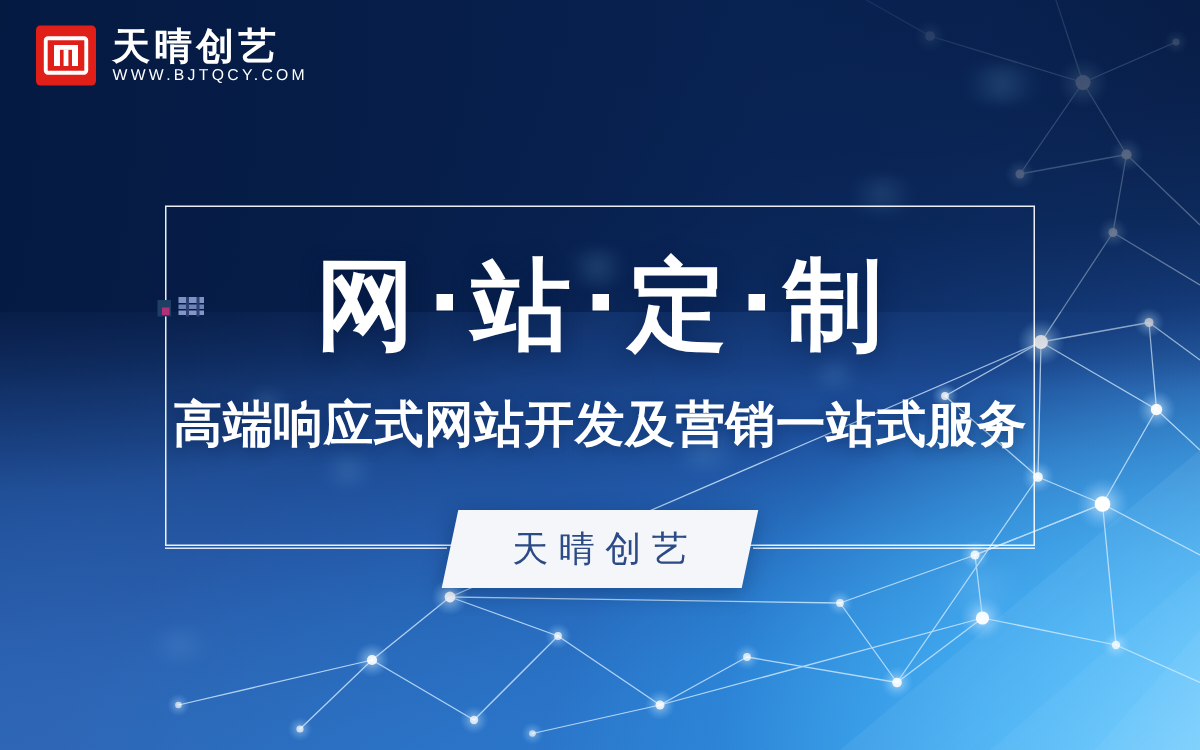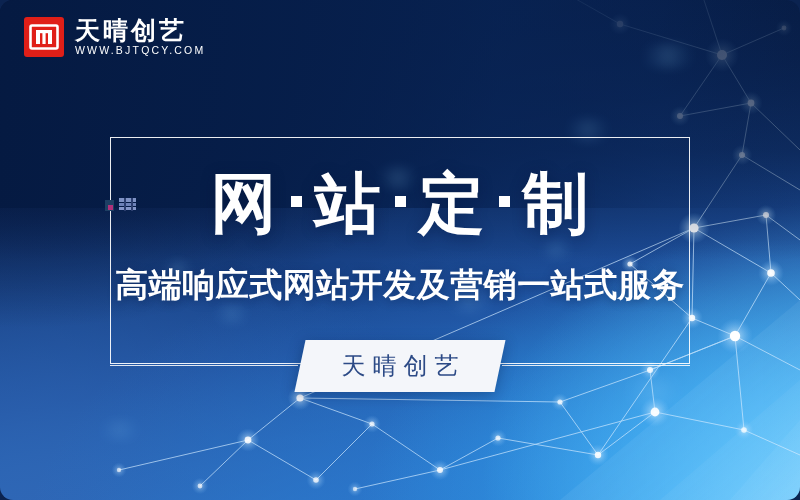--- a/index.html
+++ b/index.html
@@ -7,21 +7,20 @@
   body { font-family:"Liberation Sans","DejaVu Sans",sans-serif; }
 
   .banner{
     position:relative; width:800px; height:500px; overflow:hidden;
     background:
       radial-gradient(900px 620px at 112% 96%, #5ec8ff 0%, rgba(94,200,255,0) 46%),
       radial-gradient(760px 520px at 96% 104%, #31a6f2 0%, rgba(49,166,242,0) 54%),
       radial-gradient(820px 540px at 62% 112%, #2a72c8 0%, rgba(42,114,200,0) 58%),
       radial-gradient(700px 520px at 4% 104%, #2f66b5 0%, rgba(47,102,181,0) 62%),
       linear-gradient(168deg, #0a1f4c 0%, #10306a 34%, #1d4e9a 62%, #2a7fd0 84%, #34a0e8 100%);
-    border-radius: 13px;
   }
 
   
   .veil-dark{
     position:absolute; inset:0;
     background:
       radial-gradient(680px 430px at 2% 2%, rgba(5,22,58,.94) 0%, rgba(5,22,58,.62) 44%, rgba(5,22,58,0) 74%),
       linear-gradient(to bottom, rgba(6,26,64,.82) 0%, rgba(6,26,64,.55) 30%, rgba(6,26,64,0) 52%);
     pointer-events:none;
   }
@@ -63,21 +62,21 @@
   .content{ position:absolute; left:0; top:0; width:800px; height:500px; pointer-events:none; }
   .title{ position:absolute; left:0; top:168px; width:800px; text-align:center;
           color:#fff; font-size:66px; font-weight:700; line-height:1.08; letter-spacing:1px;
           font-family:"DejaVu Sans","Liberation Sans",sans-serif;
           text-shadow:0 2px 14px rgba(0,20,60,.45); display:flex; justify-content:center; align-items:center; gap:0; }
   .title .ch{ display:inline-block; }
   .title .sep{ display:inline-block; width:11px; height:11px; background:#fff; margin:0 13px; position:relative; top:-2px; }
 
   .subtitle{ position:absolute; left:0; top:266px; width:800px; text-align:center;
              color:#fff; font-size:33px; font-weight:700; letter-spacing:.5px; line-height:1.2;
-             font-family:Liberation Serif, serif;
+             font-family:Liberation Mono, monospace;
              text-shadow:0 2px 10px rgba(0,20,60,.40); }
 
   
   .badge-wrap{ position:absolute; left:0; top:340px; width:800px; height:52px; }
   .badge-line{ position:absolute; top:25px; height:1.4px; background:rgba(255,255,255,.85); }
   .badge-line.l{ left:110px; width:188px; }
   .badge-line.r{ left:502px; width:188px; }
   .badge{ position:absolute; left:300px; top:0; width:200px; height:52px;
           background:#f4f6fa; transform:skewX(-12deg);
           box-shadow:0 3px 14px rgba(4,26,70,.35); }

